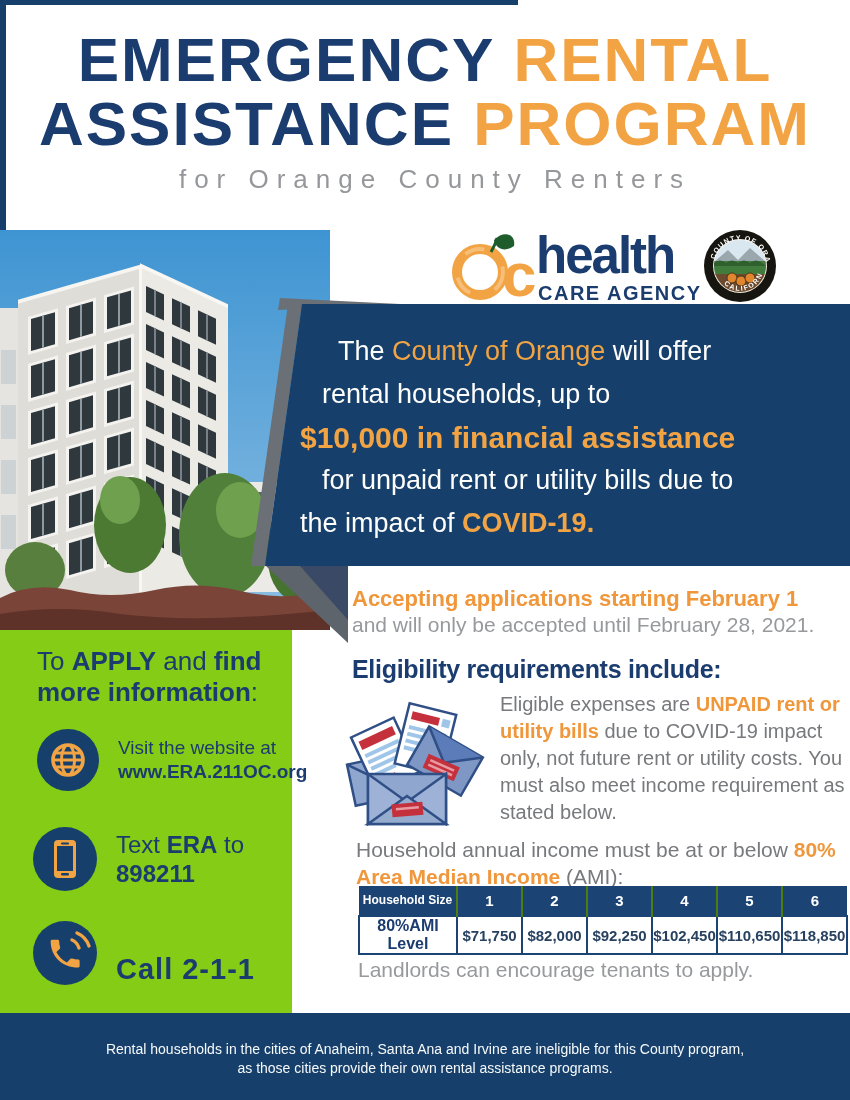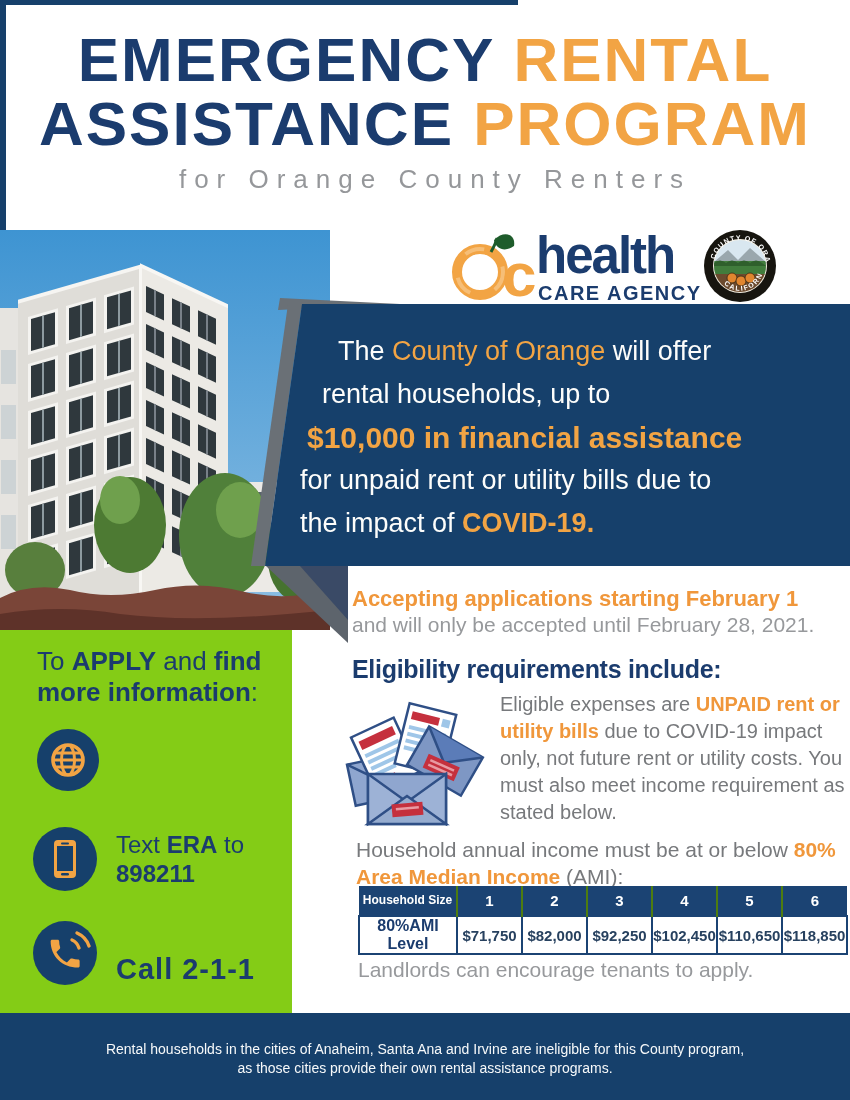--- a/index.html
+++ b/index.html
@@ -249,22 +249,22 @@
       <polygon points="30,0 150,6 28,12" fill="#6A7076"></polygon>
       <polygon points="52,6 15,268 1,268 38,6" fill="#6A7076"></polygon>
       <polygon points="16,268 98,268 98,345" fill="#5D646C"></polygon>
       <polygon points="50,268 98,268 98,322" fill="#3A4A66"></polygon>
 
       <polygon points="52,6 600,6 600,268 15,268" fill="#16406B"></polygon>
     </svg>
     <div class="banner-text">
       <div class="bl" style="margin-left:38px"><span>The </span><span class="o">County of Orange</span><span> will offer</span></div>
       <div class="bl" style="margin-left:22px">rental households, up to</div>
-      <div class="bl big" style="margin-left:7px">$10,000 in financial assistance</div>
-      <div class="bl" style="">for unpaid rent or utility bills due to</div>
+      <div class="bl big" style="margin-left:0">$10,000 in financial assistance</div>
+      <div class="bl" style="margin-left:22px">for unpaid rent or utility bills due to</div>
       <div class="bl"><span>the impact of </span><span class="ob">COVID-19.</span></div>
     </div>
   </div>
 
   <div class="abs accepting">
     <div class="l1">Accepting applications starting February 1</div>
     <div class="l2">and will only be accepted until February 28, 2021.</div>
   </div>
 
   <div class="abs elig-heading">Eligibility requirements include:</div>
@@ -361,20 +361,24 @@
             </clipPath>
           </defs>
         <circle cx="32" cy="32" r="15" fill="none" stroke="#F2A444" stroke-width="3.6"></circle>
         <ellipse cx="32" cy="32" rx="6.5" ry="15" fill="none" stroke="#F2A444" stroke-width="3" clip-path="url(#gclip)"></ellipse>
         <g stroke="#F2A444" stroke-width="3" clip-path="url(#gclip)">
           <line x1="15" y1="25" x2="49" y2="25"></line>
           <line x1="15" y1="32" x2="49" y2="32"></line>
           <line x1="15" y1="39" x2="49" y2="39"></line>
         </g>
       </svg>
+      <div class="sb-text sb-web">
+        <div>Visit the website at</div>
+        <div class="b">www.ERA.211OC.org</div>
+      </div>
     </div>
 
     <div class="sb-item" style="top:196px; left:32px;">
       <svg class="sb-icon" width="66" height="66" viewBox="0 0 66 66">
         <circle cx="33" cy="33" r="32" fill="#16406B"></circle>
         <rect x="22" y="14" width="22" height="38" rx="4" fill="#F2A444"></rect>
         <rect x="25" y="20" width="16" height="25" fill="#16406B"></rect>
         <rect x="29" y="16.5" width="8" height="2" rx="1" fill="#16406B"></rect>
         <rect x="29" y="47" width="8" height="2.5" rx="1.2" fill="#16406B"></rect>
       </svg>

